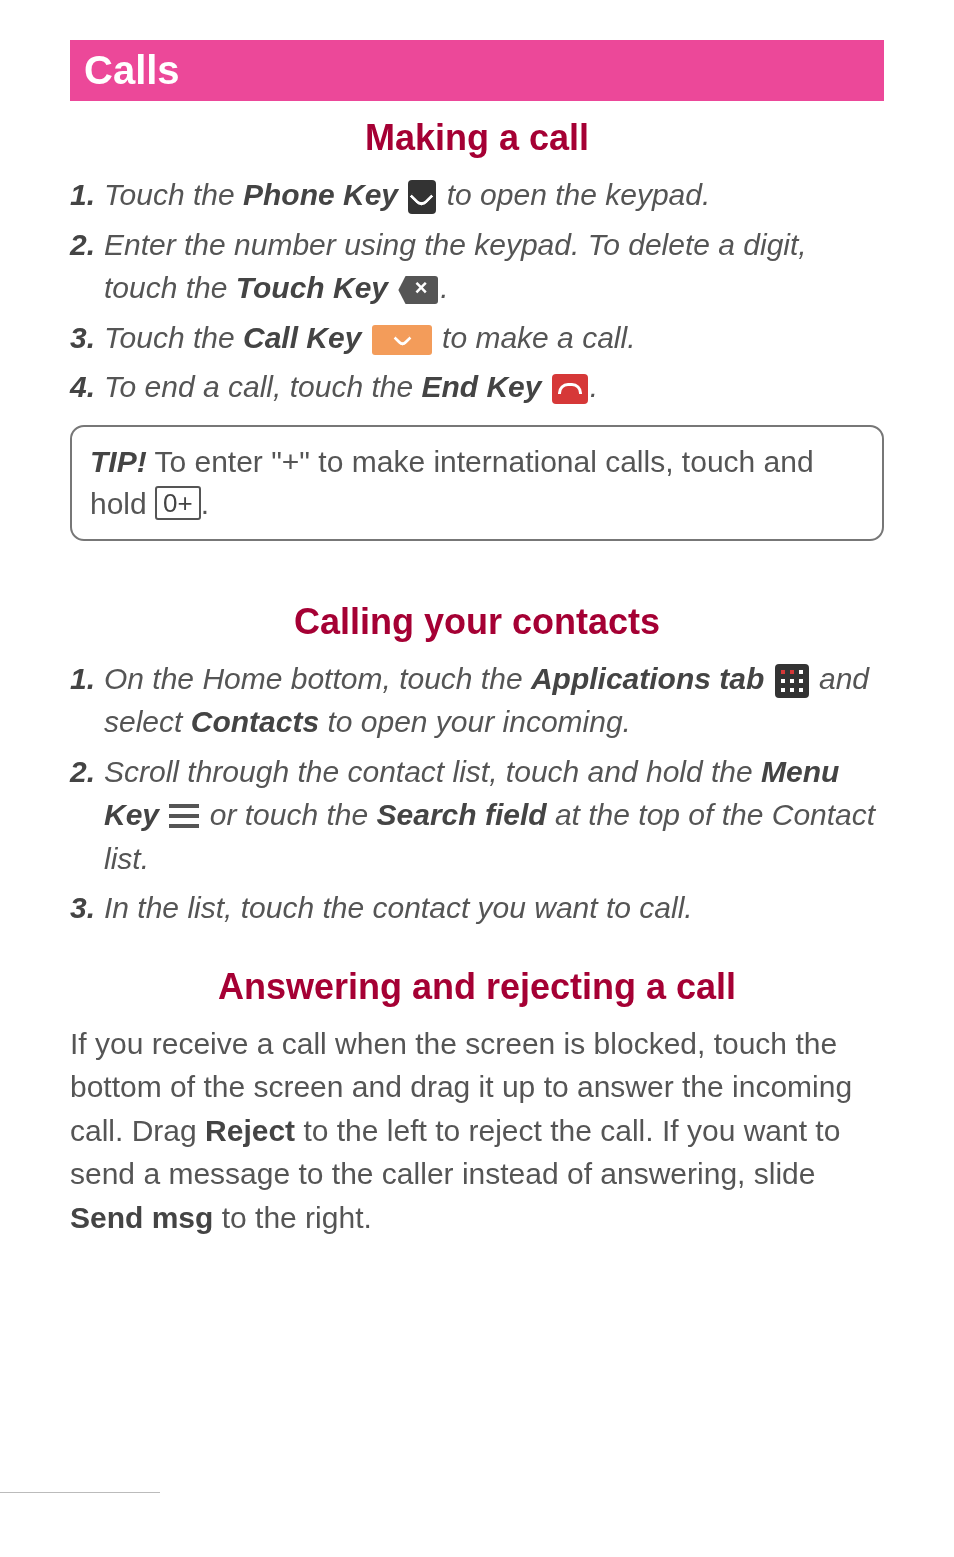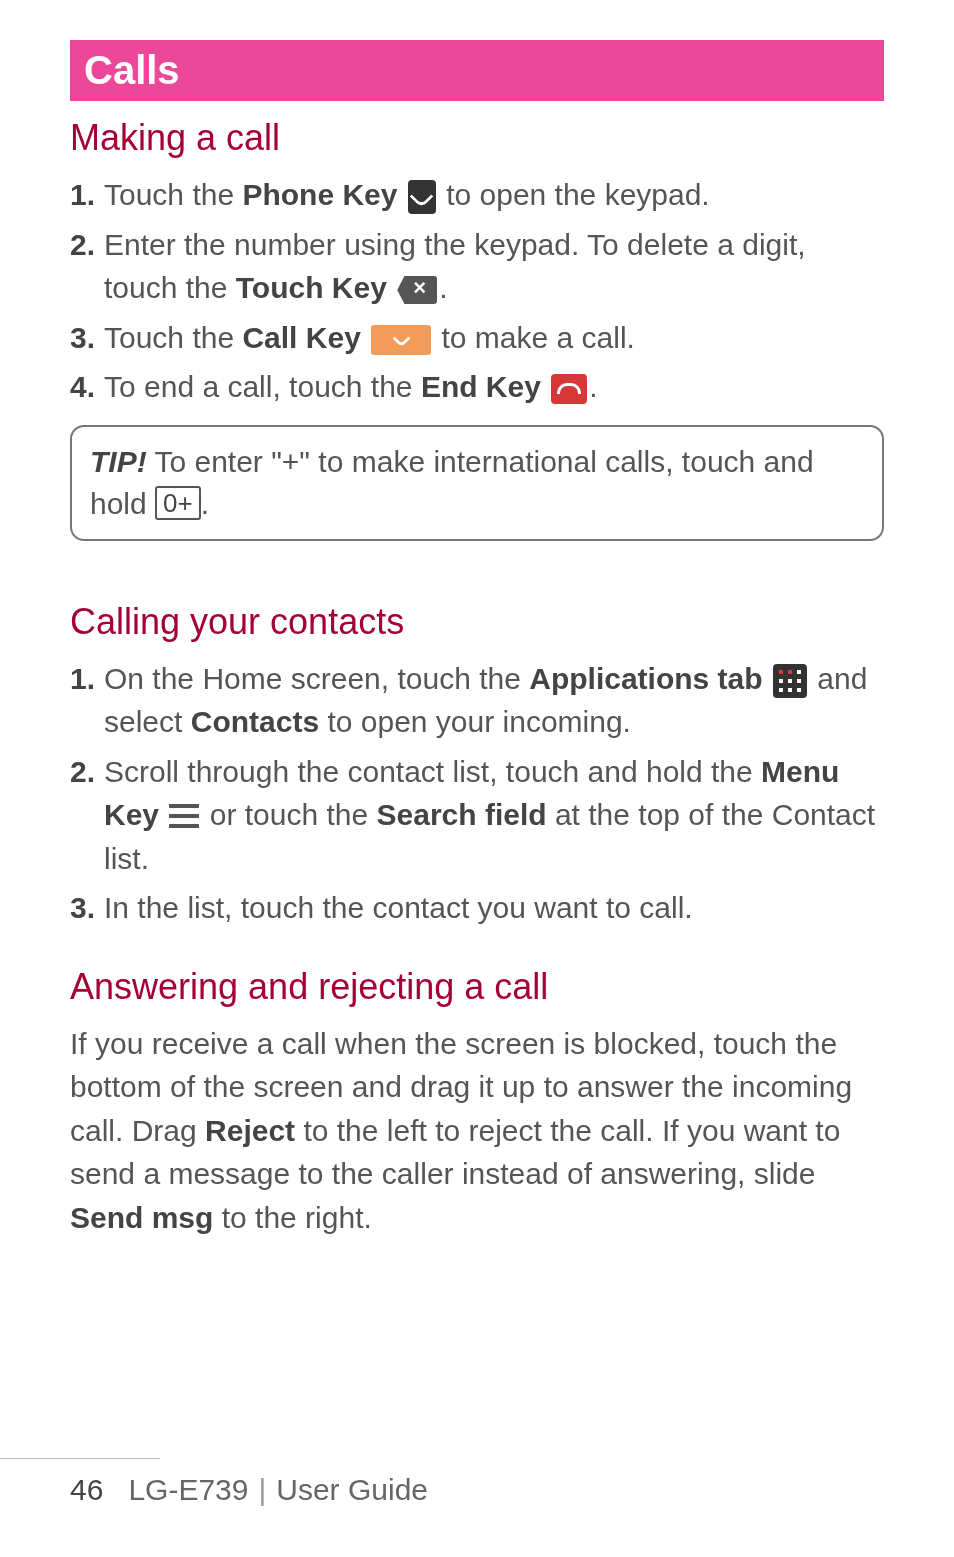--- a/index.html
+++ b/index.html
@@ -19,42 +19,44 @@
       background: #ec4899;
       color: #fff;
       padding: 8px 14px;
       font-size: 40px;
       font-weight: 600;
       margin-bottom: 16px;
     }
     .section-heading {
       color: #a50034;
       font-size: 36px;
-      font-weight: 400;
+      font-weight: 700;
       margin-bottom: 14px;
       margin-top: 10px;
+      text-align: center;
     }
     .section-heading.mt-large {
       margin-top: 60px;
     }
     .section-heading.mt-med {
       margin-top: 36px;
     }
     ol.steps {
       list-style: none;
       counter-reset: step;
       font-size: 30px;
       color: #555;
       line-height: 1.45;
     }
     ol.steps > li {
       counter-increment: step;
       margin-bottom: 6px;
       position: relative;
       padding-left: 34px;
+      font-style: italic;
     }
     ol.steps > li::before {
       content: counter(step) ".";
       position: absolute;
       left: 0;
       top: 0;
       font-weight: bold;
       color: #444;
     }
     .body-text {
@@ -254,36 +256,33 @@
 
 <div class="tip-box">
   <b>TIP!</b><span> To enter "+" to make international calls, touch and hold </span>
   <span class="icon-zero">0+</span><span>.</span>
 </div>
 
 <div class="section-heading mt-large">Calling your contacts</div>
 
 <ol class="steps">
   <li>
-    <span>On the Home screen, touch the </span><b>Applications tab</b>
+    <span>On the Home bottom, touch the </span><b>Applications tab</b>
     <span class="icon icon-apps"></span><span> and select </span><b>Contacts</b><span> to open your incoming.</span>
   </li>
   <li>
     <span>Scroll through the contact list, touch and hold the </span><b>Menu Key</b>
     <span class="icon icon-menu"></span><span> or touch the </span><b>Search field</b><span> at the top of the Contact list.</span>
   </li>
   <li>
     <span>In the list, touch the contact you want to call.</span>
   </li>
 </ol>
 
 <div class="section-heading mt-med">Answering and rejecting a call</div>
 
 <p class="body-text">
   <span>If you receive a call when the screen is blocked, touch the bottom of the screen and drag it up to answer the incoming call. Drag </span><b>Reject</b><span> to the left to reject the call. If you want to send a message to the caller instead of answering, slide </span><b>Send msg</b><span> to the right.</span>
 </p>
 
 <div class="footer">
   <hr class="footer-rule">
-  <div class="footer-text">
-    <span class="pagenum">46</span>&nbsp;&nbsp;&nbsp;<span>LG-E739</span><span class="sep">|</span><span>User Guide</span>
-  </div>
 </div>
 
 </body></html>

